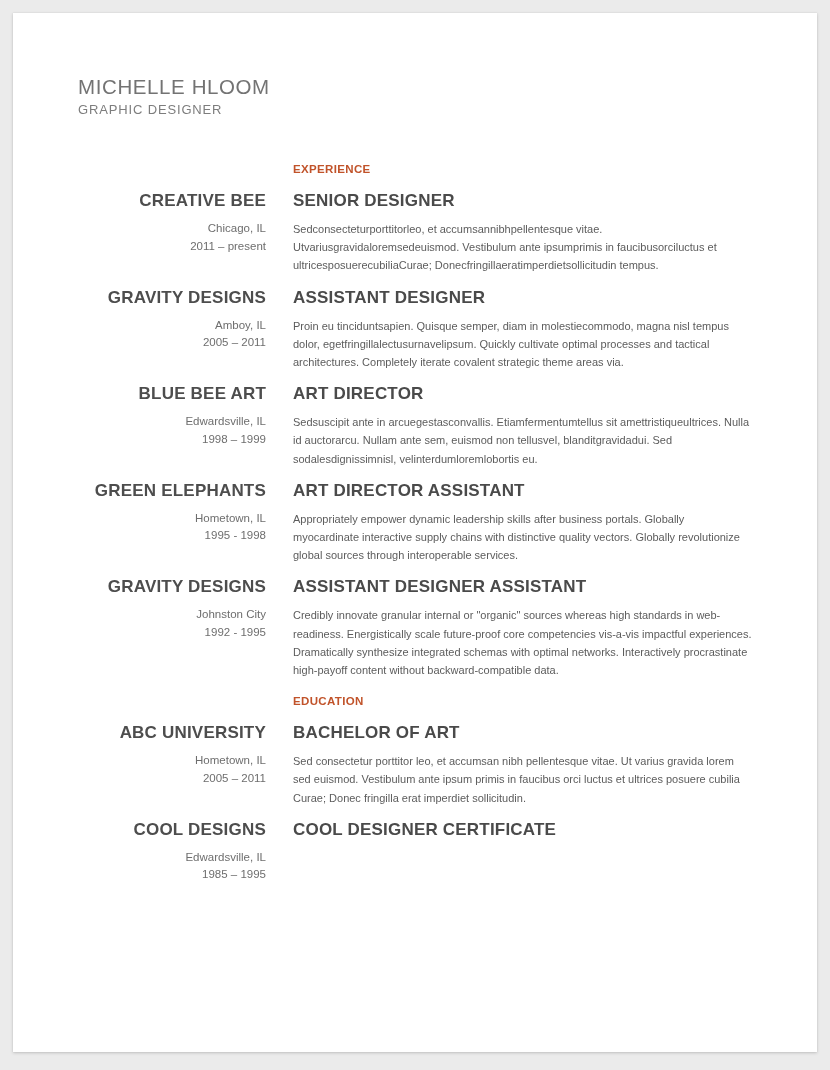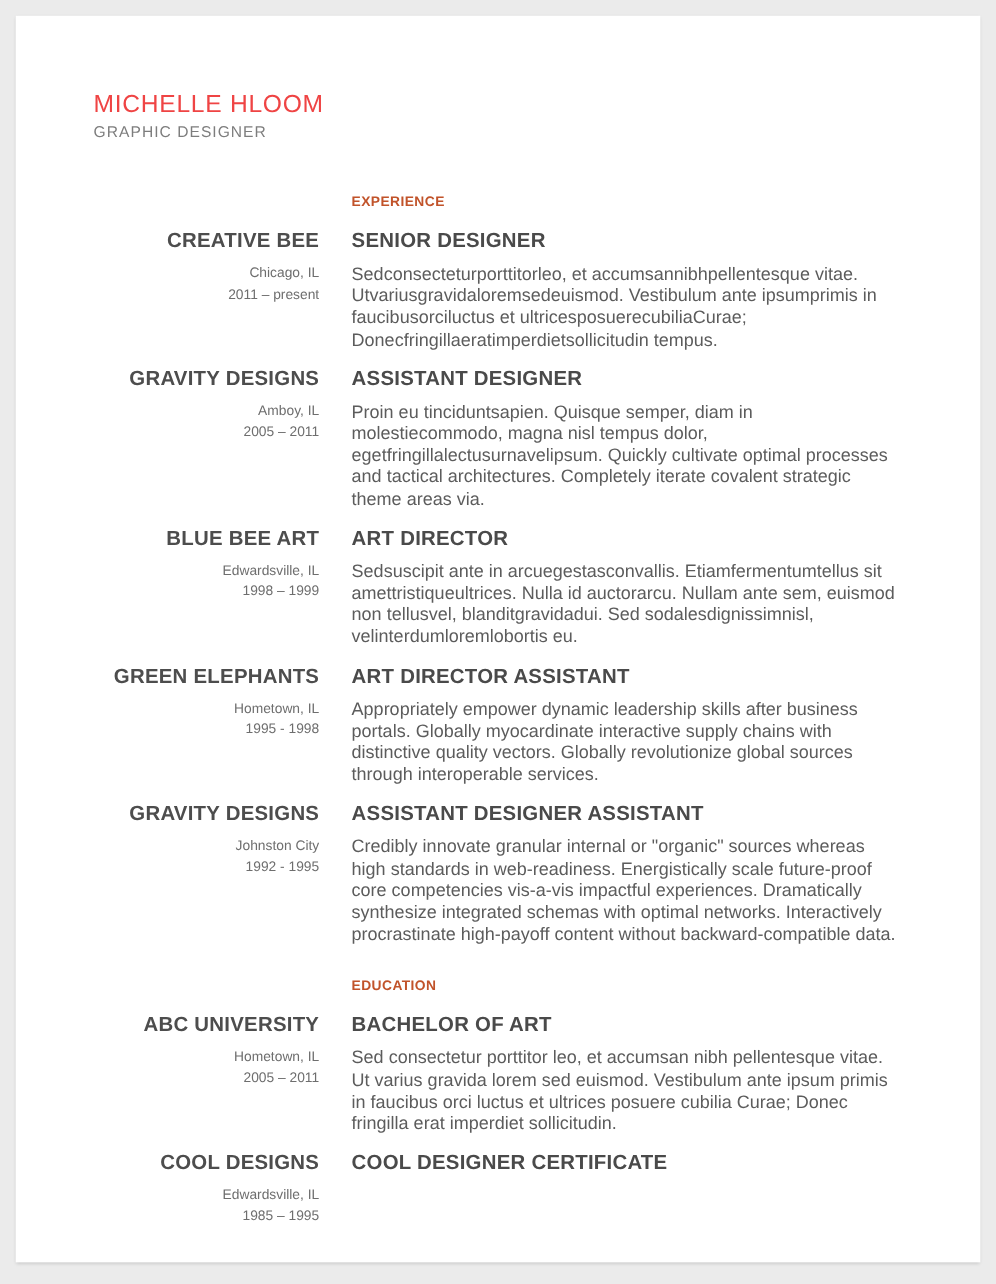--- a/index.html
+++ b/index.html
@@ -27,21 +27,21 @@
 
   
   .header {
     position: absolute;
     left: 65px;
     top: 62px;
   }
   .name {
     font-size: 20.5px;
     letter-spacing: 0.6px;
-    color: #ef4444;
+    color: #737373;
     font-weight: 400;
     white-space: nowrap;
   }
   .subtitle {
     margin-top: 3px;
     font-size: 13px;
     font-weight: 400;
     letter-spacing: 0.85px;
     color: #7d7d7d;
     white-space: nowrap;
@@ -99,28 +99,28 @@
     line-height: 17.5px;
     white-space: nowrap;
   }
   .role {
     font-size: 17px;
     font-weight: 700;
     letter-spacing: 0.2px;
     color: #4a4a4a;
   }
   .desc {
-    font-size: 15px;
+    font-size: 11px;
     color: #5c5c5c;
     line-height: 18.2px;
   }
 
   
   .sec-experience { margin-top: 0px; }
-  .sec-education  { margin-top: 28px; }
+  .sec-education  { margin-top: 16px; }
 
   .entry { margin-top: 13px; }
   .entry-first { margin-top: 16px; }
   .meta-block { margin-top: 9px; }
   .desc { margin-top: 9px; }
 </style>
 </head>
 <body>
 
 <div class="page">

